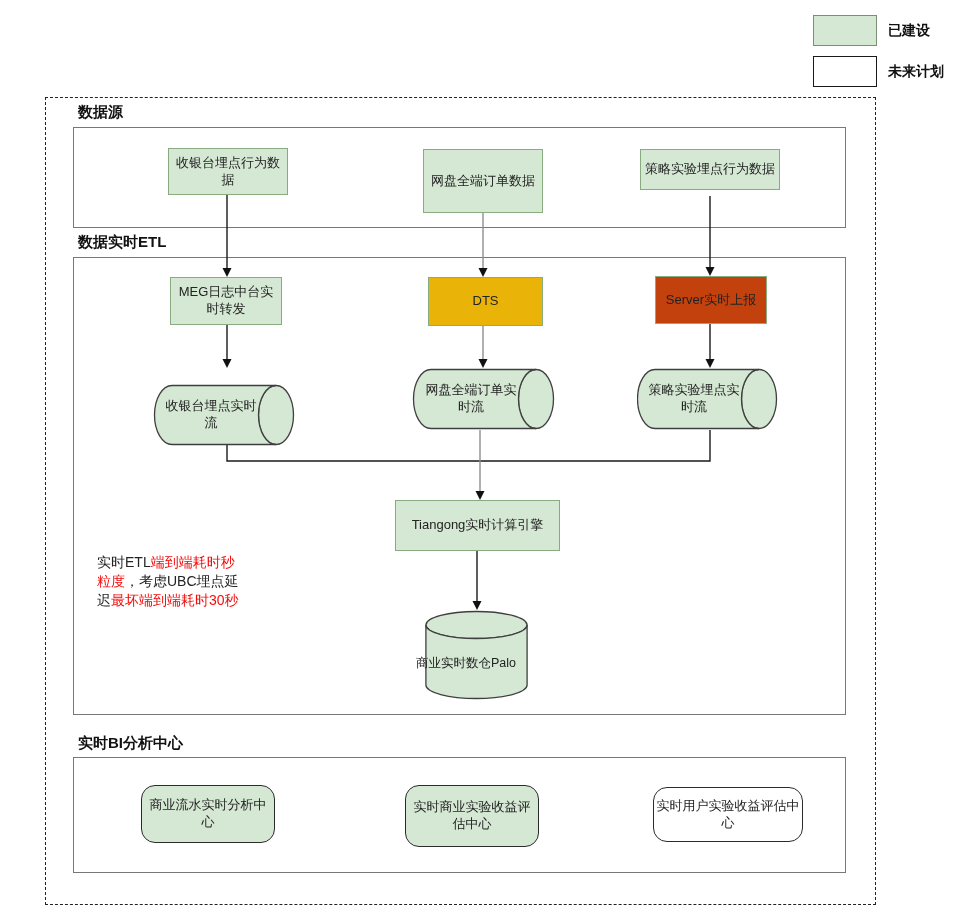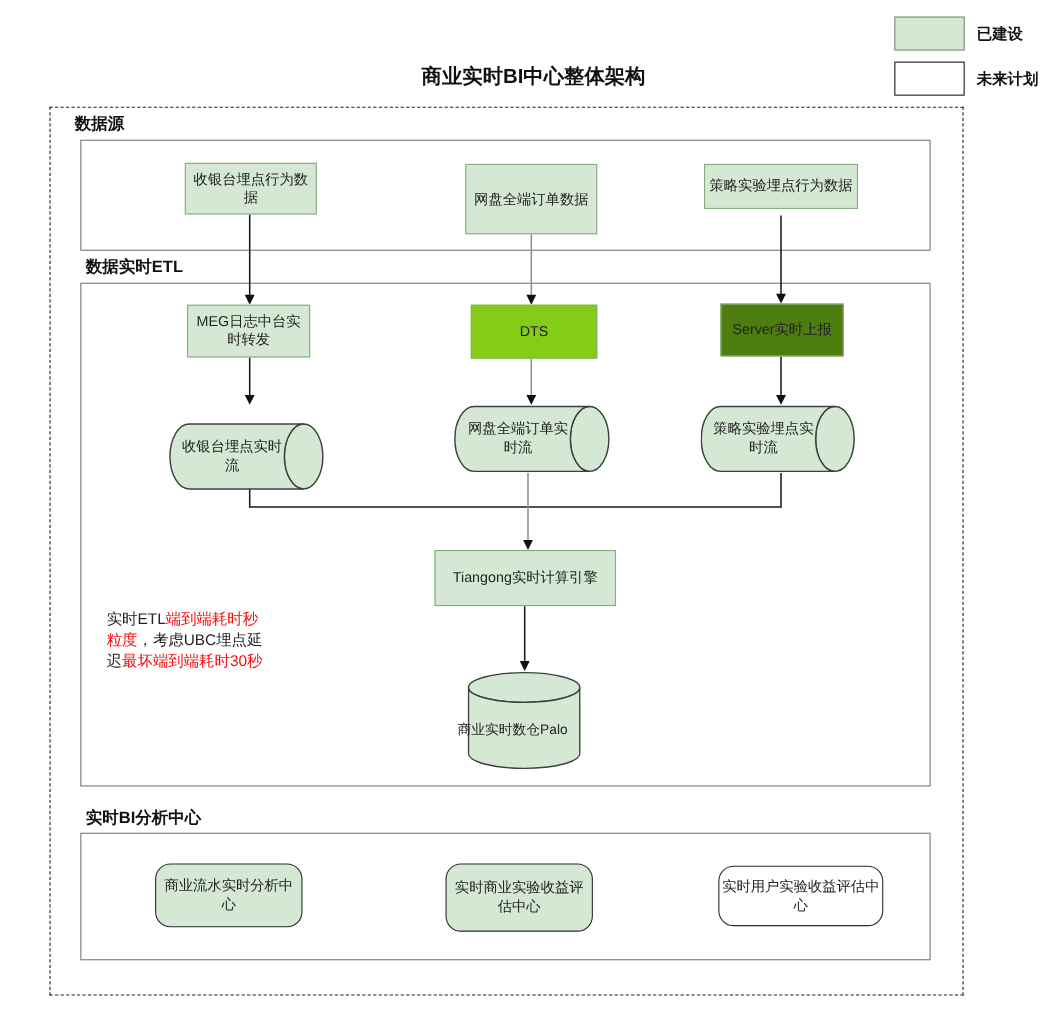--- a/index.html
+++ b/index.html
@@ -40,30 +40,29 @@
   
   #etl-latency-note{left:97px;top:553px;width:149px;font-size:14px;line-height:1.34;text-align:left;}
   
   #connector-overlay{left:0;top:0;width:962px;height:923px;pointer-events:none;}
 </style>
 </head>
 <body>
 
 <div id="canvas">
 
-  <div class="abs" id="page-title">商业实时BI中心整体架构</div>
 
   <div class="abs legend-swatch built" style="background-color: rgb(213, 232, 212);"></div>
   <div class="abs legend-label" style="top:22px;">已建设</div>
   <div class="abs legend-swatch planned" style="background-color: rgb(255, 255, 255);"></div>
   <div class="abs legend-label" style="top:63px;">未来计划</div>
 
   <div class="abs" id="outer-frame"></div>
 
-  <div class="abs section-label" style="left:68px;top:103px;text-align:center;">数据源</div>
+  <div class="abs section-label" style="left:78px;top:103px;text-align:center;">数据源</div>
   <div class="abs section-box" id="source-box"></div>
 
   <div class="abs section-label" style="left:78px;top:233px;">数据实时ETL</div>
   <div class="abs section-box" id="etl-box"></div>
 
   <div class="abs section-label" style="left:78px;top:734px;">实时BI分析中心</div>
   <div class="abs section-box" id="bi-box"></div>
 
   <svg class="abs" id="connector-overlay" viewBox="0 0 962 923">
     <g stroke-width="1.4" fill="none">
@@ -95,24 +94,24 @@
   <div class="abs rect-node" style="left: 423px; top: 149px; width: 120px; height: 64px; background-color: rgb(213, 232, 212);">
     <span>网盘全端订单数据</span>
   </div>
   <div class="abs rect-node" style="left: 640px; top: 149px; width: 140px; height: 41px; background-color: rgb(213, 232, 212);">
     <span>策略实验埋点行为数据</span>
   </div>
 
   <div class="abs rect-node" style="left: 170px; top: 277px; width: 112px; height: 48px; background-color: rgb(213, 232, 212);">
     <span>MEG日志中台实时转发</span>
   </div>
-  <div class="abs rect-node" style="left: 428px; top: 277px; width: 115px; height: 49px; background-color: #84cc16;">
+  <div class="abs rect-node" style="left: 428px; top: 277px; width: 115px; height: 49px; background-color: #eab308;">
     <span>DTS</span>
   </div>
-  <div class="abs rect-node" style="left: 655px; top: 276px; width: 112px; height: 48px; background-color: #4d7c0f;">
+  <div class="abs rect-node" style="left: 655px; top: 276px; width: 112px; height: 48px; background-color: #c2410c;">
     <span>Server实时上报</span>
   </div>
 
   <div class="abs cyl-node" style="left:153px;top:368px;width:142px;height:62px;margin-top:16px;">
     <svg width="142" height="62" viewBox="0 0 142 62">
       <ellipse cx="123" cy="31" rx="17.5" ry="29.5" stroke="#3f3f3f" stroke-width="1.3" fill="#d5e8d4"></ellipse>
       <path d="M19,1.5 L123,1.5 A17.5,29.5 0 0 0 123,60.5 L19,60.5 A17.5,29.5 0 0 1 19,1.5 Z" stroke="#3f3f3f" stroke-width="1.3" fill="#d5e8d4"></path>
     </svg>
     <div class="cyl-label" style="left:8px;top:0;width:100px;height:62px;">收银台埋点实时流</div>
   </div>

